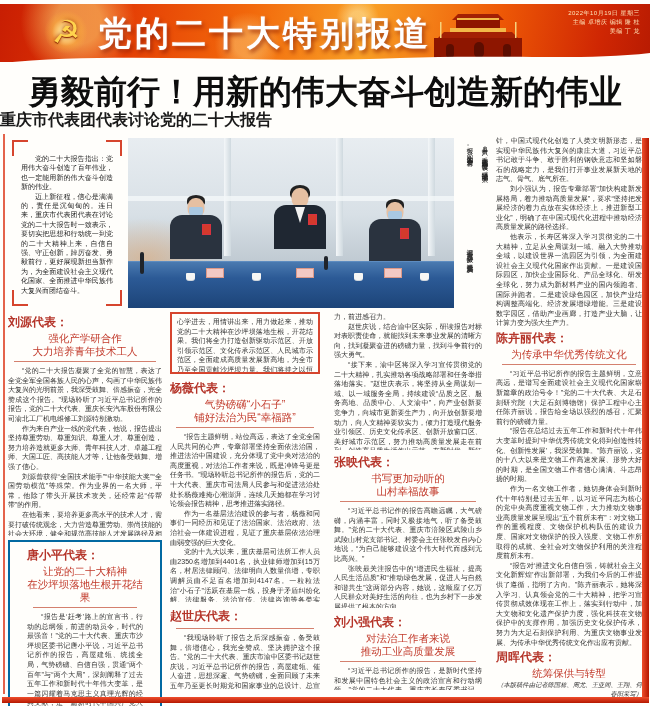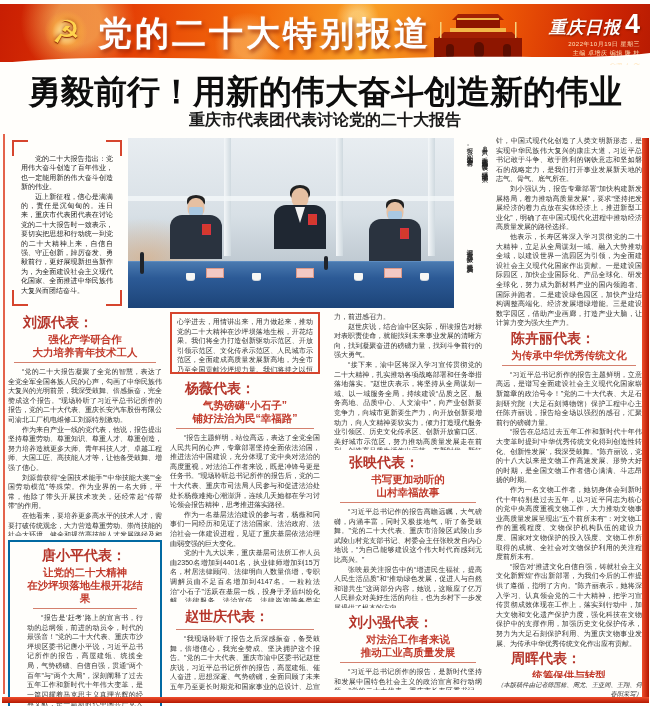--- a/index.html
+++ b/index.html
@@ -27,21 +27,21 @@
   .gate{position:absolute;right:120px;top:4px;}
   .masthead{position:absolute;right:10px;top:5px;width:112px;text-align:right;color:#fff;}
   .mh-top{white-space:nowrap;}
   .paper{font-size:17px;font-weight:bold;font-style:italic;color:#fdfdfd;text-shadow:1px 1px 2px #7e1500;letter-spacing:1px;}
   .pageno{font-size:27px;font-weight:bold;color:#ffffff;margin-left:4px;text-shadow:1px 1px 2px #7e1500;}
   .mh-line{font-size:6px;line-height:9px;color:#ffe3b8;letter-spacing:.5px;}
 
   
   .headline{position:absolute;left:0;right:0;top:70px;text-align:center;font-weight:900;font-size:33px;color:#0d0d0d;
     letter-spacing:0;margin:0;font-family:"DejaVu Sans","Liberation Sans",sans-serif;}
-  .subhead{position:absolute;left:0;right:0;top:110px;text-align:center;font-weight:bold;font-size:16px;color:#1a1a1a;}
+  .subhead{position:absolute;left:0;right:0;top:110px;font-weight:bold;font-size:16px;color:#1a1a1a;}
 
   
   .intro-box{position:absolute;left:12px;top:140px;width:110px;height:166px;padding:14px 9px 6px 9px;box-sizing:border-box;overflow:hidden;}
   .intro-box p{margin:0;font-size:7px;line-height:9.4px;text-align:justify;text-indent:2em;color:#222;}
   .bk{position:absolute;width:14px;height:14px;border:0 solid #d6452e;}
   .bk.tl{left:0;top:0;border-left-width:2px;border-top-width:2px;}
   .bk.tr{right:0;top:0;border-right-width:2px;border-top-width:2px;}
   .bk.bl{left:0;bottom:0;border-left-width:2px;border-bottom-width:2px;}
   .bk.br{right:0;bottom:0;border-right-width:2px;border-bottom-width:2px;}
 
@@ -77,22 +77,22 @@
   .c-tang{left:8px;top:540px;width:154px;height:174px;border:2px solid #0369a1;padding:3px 17px;}
   .c-tang-cont{left:170px;top:312px;width:150px;height:62px;border:2px solid #d6452e;padding:3px 5px;}
   .c-yang{left:170px;top:378px;width:150px;height:224px;}
   .c-zhao{left:170px;top:606px;width:150px;height:84px;}
   .c-zhao-cont{left:334px;top:312px;width:148px;height:138px;}
   .c-zhang{left:334px;top:452px;width:148px;height:156px;}
   .c-liuxq{left:334px;top:612px;width:148px;height:78px;}
   .c-right{left:496px;top:136px;width:146px;height:542px;}
   .page-credit{position:absolute;left:496px;top:681px;width:146px;font-size:6.3px;font-style:italic;color:#333;text-align:right;background:#fffefb;font-family:"Liberation Serif",serif;}
 
-  .sp{font-size:14px;font-weight:bold;color:#b5352a;margin:2px 0 1px 15px;}
-  .ttl{font-size:10.5px;line-height:13px;font-weight:bold;color:#c23a2b;text-align:center;margin:0;}
+  .sp{font-size:12px;font-weight:bold;color:#b5352a;margin:2px 0 1px 0;}
+  .ttl{font-size:10.5px;line-height:13px;font-weight:normal;color:#c23a2b;text-align:center;margin:0;}
   .rl{border-bottom:1px solid #d4806e;margin:3px 6px 4px 6px;}
   .body p{margin:0;font-size:7px;line-height:9.6px;text-align:justify;text-indent:2em;color:#333;}
   .body.cont p:first-child{text-indent:0;}
 </style>
 </head>
 <body>
 
 <div class="page">
 
   <div class="banner">
@@ -105,23 +105,20 @@
       <rect x="77" y="36" width="8" height="14" rx="4" fill="#5c0d00"></rect>
       <path d="M12 30 L92 30 L86 24 L18 24 Z" fill="#a32004"></path>
       <rect x="24" y="20" width="56" height="4" fill="#f2b948"></rect>
       <rect x="30" y="12" width="44" height="8" fill="#8e1600"></rect>
       <path d="M26 12 L78 12 L72 6 L32 6 Z" fill="#a32004"></path>
       <rect x="31" y="10" width="42" height="2" fill="#f2b948"></rect>
       <rect x="14" y="14" width="1.5" height="16" fill="#f6d27c"></rect>
       <rect x="89" y="14" width="1.5" height="16" fill="#f6d27c"></rect>
     </svg>
     <div class="masthead">
-      <div class="mh-top">
-        <span class="paper">重庆日报</span><span class="pageno">4</span>
-      </div>
       <div class="mh-line">2022年10月19日 星期三</div>
       <div class="mh-line">主编 卓培庆  编辑 隆 桂</div>
       <div class="mh-line">美编 丁 龙</div>
     </div>
     <svg class="wave" viewBox="0 0 650 13" preserveAspectRatio="none">
       <path d="M0,13 C120,1 270,14 400,8 C500,4 580,11 650,3 L650,13 Z" fill="#fffefb"></path>
     </svg>
   </div>
 
   <h1 class="headline">勇毅前行！用新的伟大奋斗创造新的伟业</h1>

